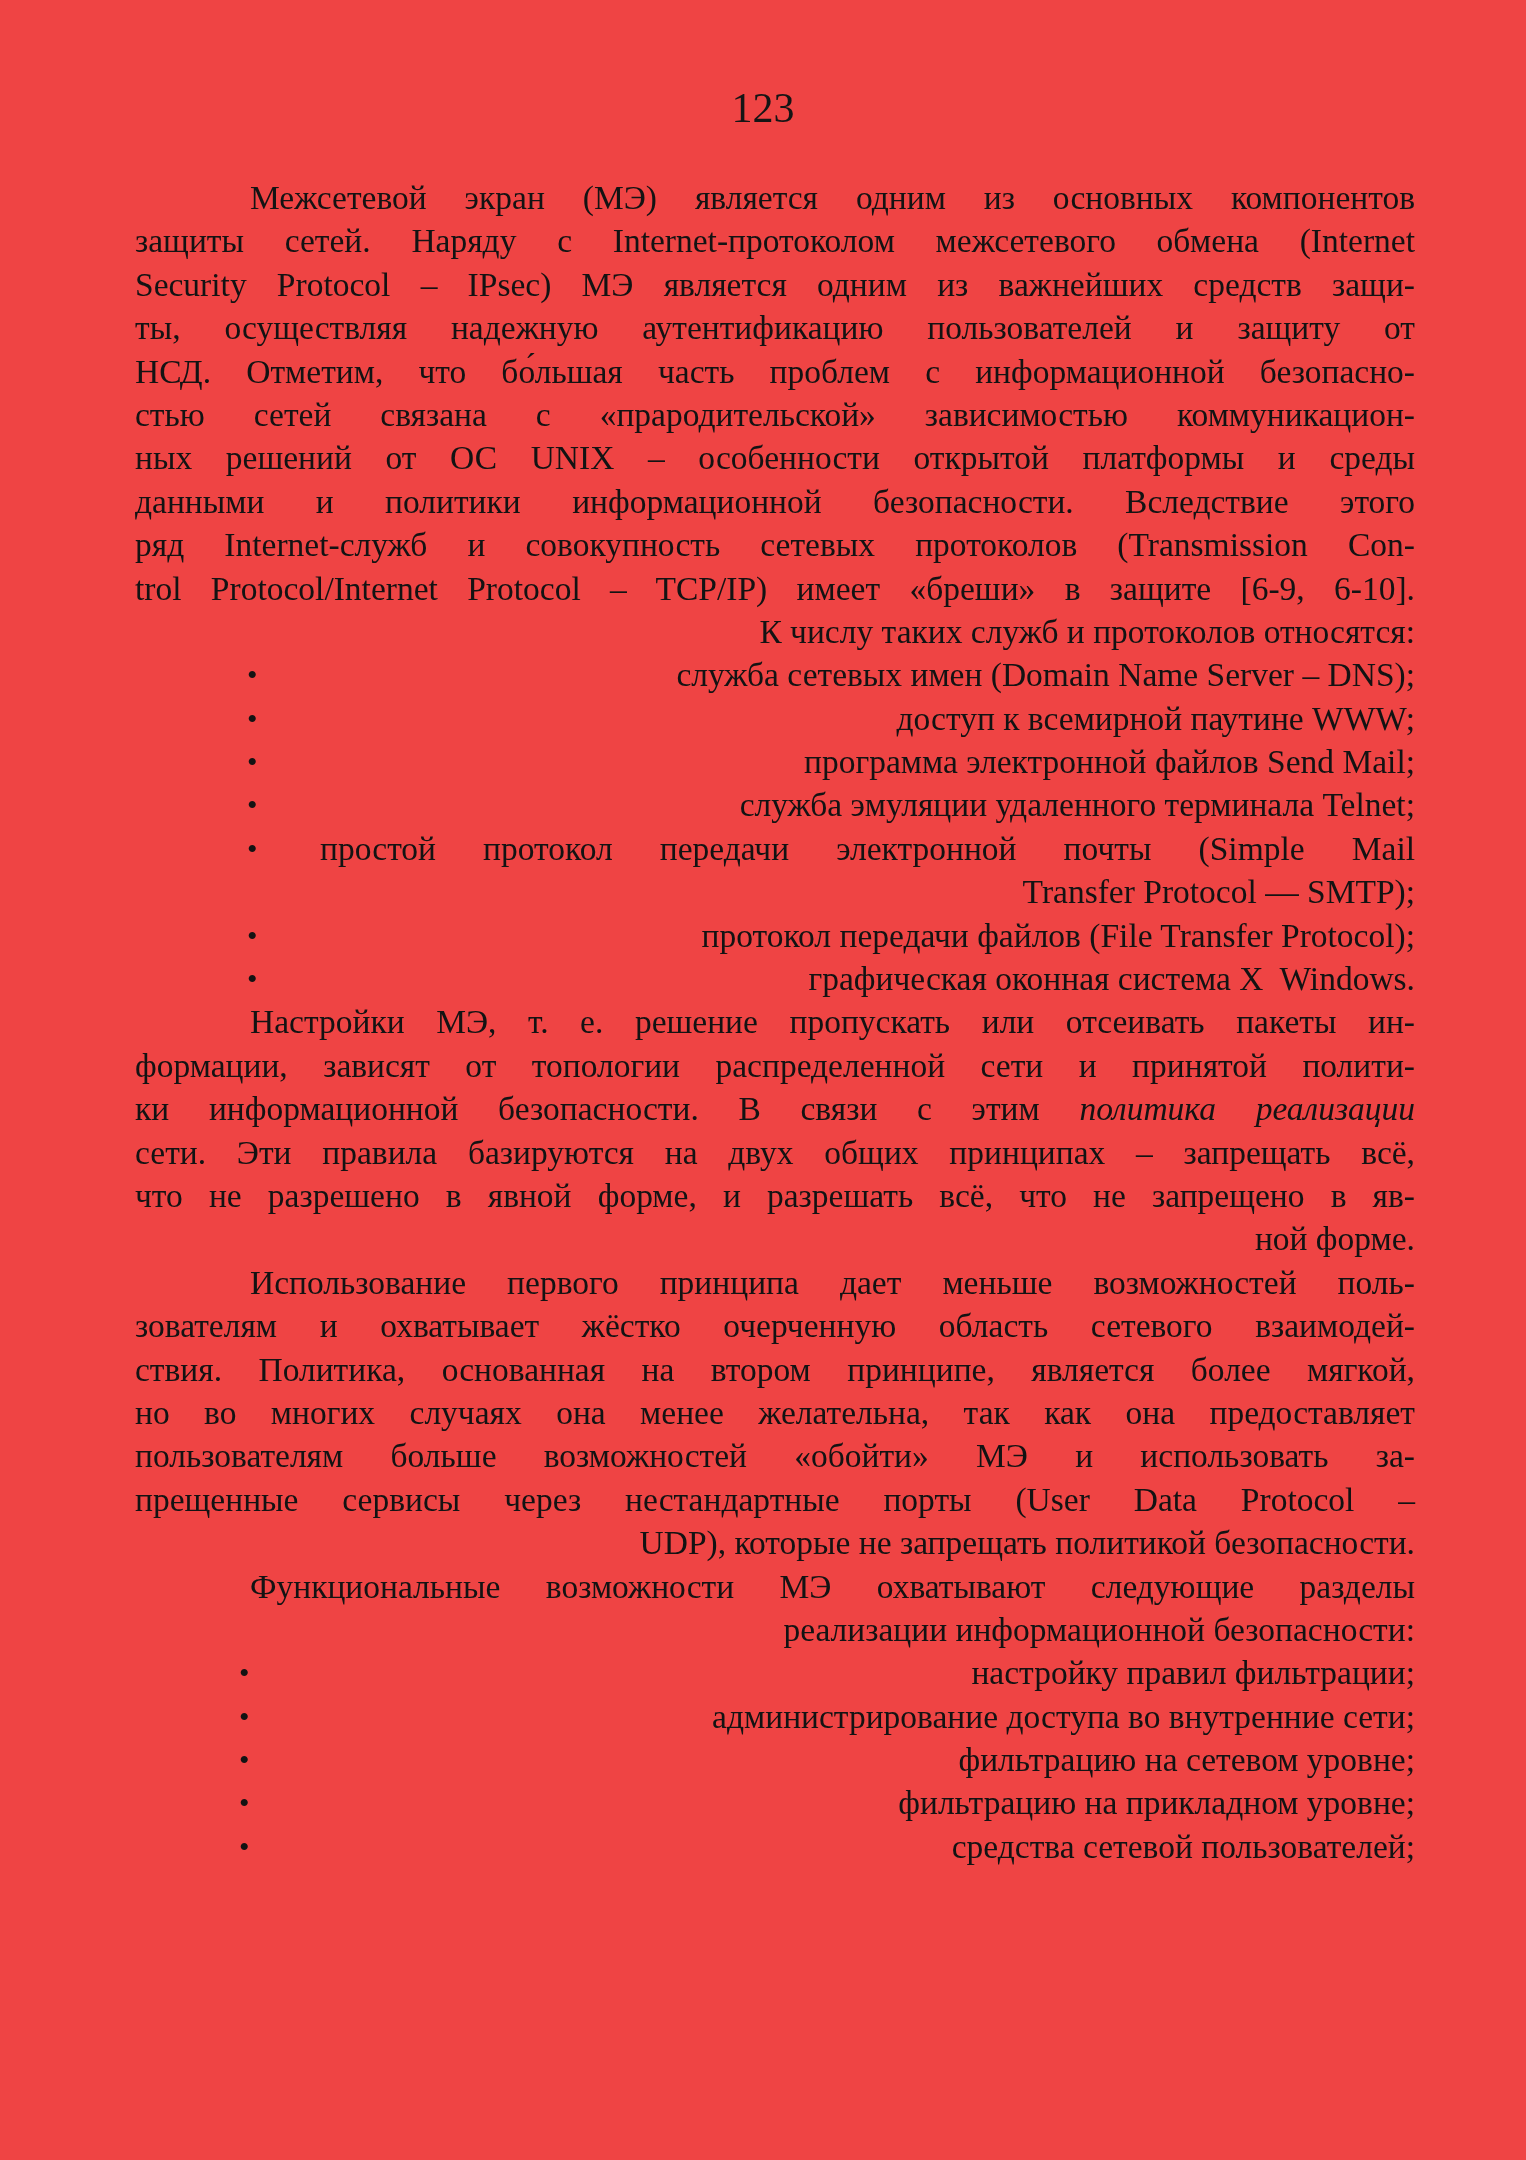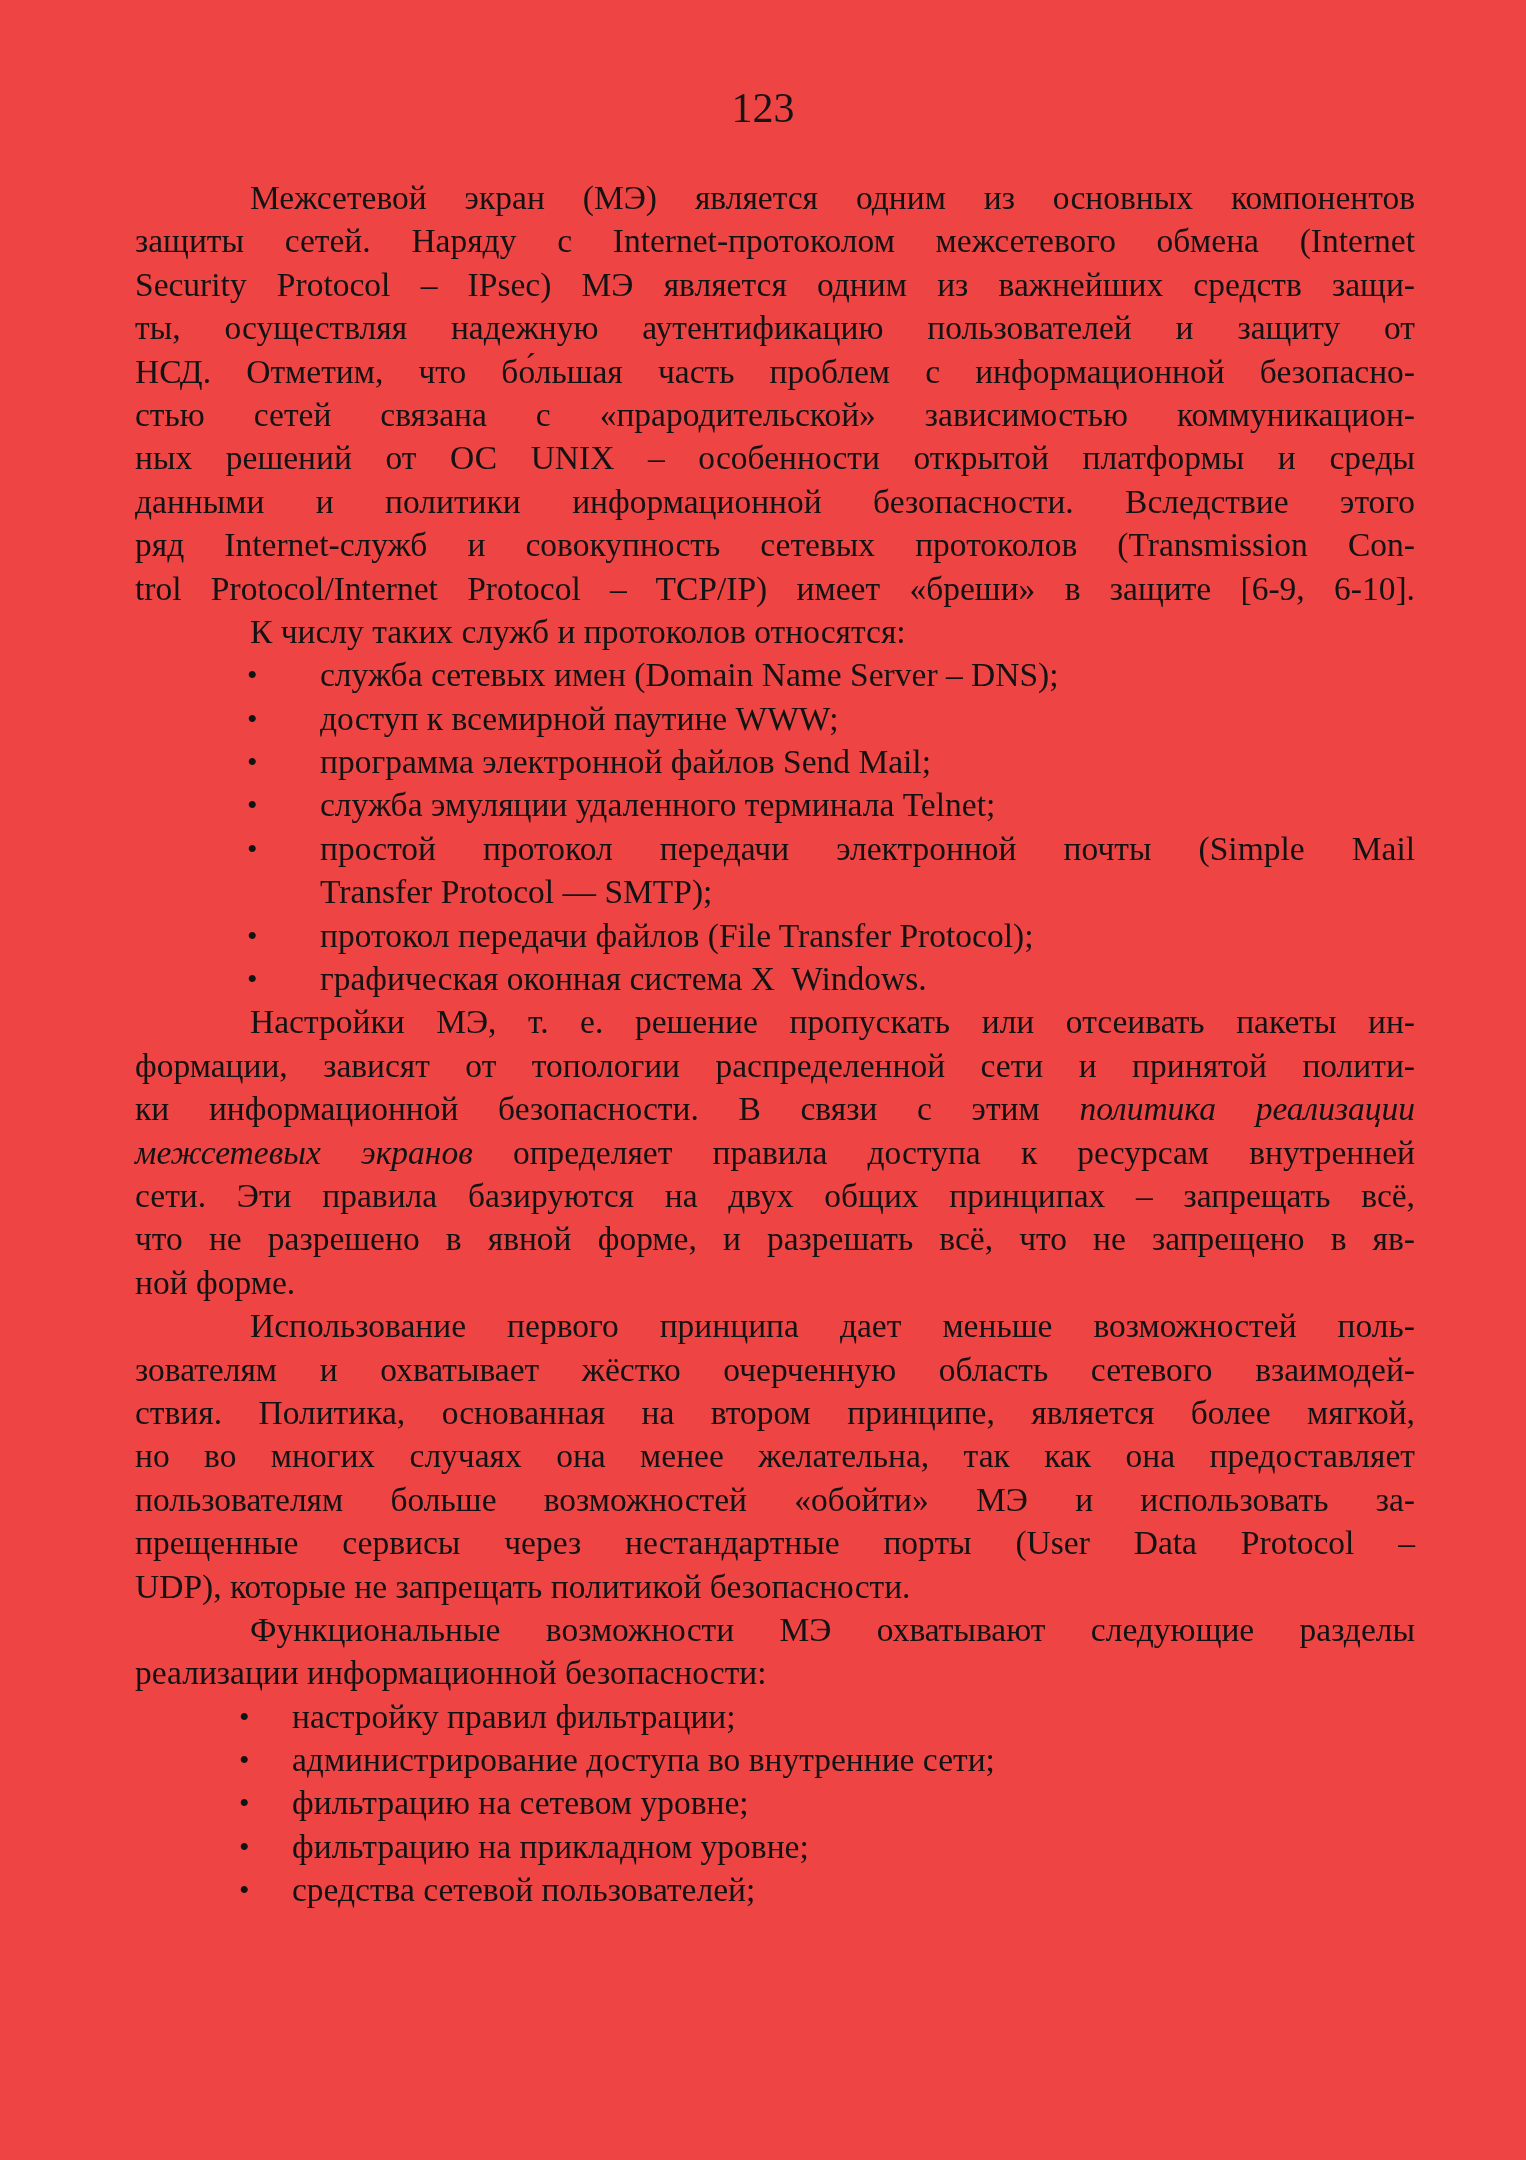--- a/index.html
+++ b/index.html
@@ -37,21 +37,21 @@
     color: #131313;
   }
   .line {
     position: relative;
     height: 43.4px;
     overflow: visible;
     white-space: normal;
   }
   .line .txt {
     display: block;
-    text-align: left;
+    text-align: right;
     white-space: pre-wrap;
   }
   .line.j .txt {
     text-align: justify;
     text-align-last: justify;
     text-justify: inter-word;
   }
   .line.para-first { padding-left: 115px; }
   .line.bullet-1, .line.bullet-1-cont { padding-left: 185px; }
   .line.bullet-2 { padding-left: 157px; }
@@ -140,23 +140,20 @@
       <div class="line para-first j">
         <span class="txt"><span>Настройки МЭ, т. е. решение пропускать или отсеивать пакеты ин-</span></span>
       </div>
       <div class="line body j">
         <span class="txt"><span>формации, зависят от топологии распределенной сети и принятой полити-</span></span>
       </div>
       <div class="line body j">
         <span class="txt"><span>ки информационной безопасности. В связи с этим </span><span class="it">политика реализации</span></span>
       </div>
       <div class="line body j">
-        <span class="txt"><span class="it">межсетевых экранов</span><span> определяет правила доступа к ресурсам внутренней</span></span>
-      </div>
-      <div class="line body j">
         <span class="txt"><span>сети. Эти правила базируются на двух общих принципах – запрещать всё,</span></span>
       </div>
       <div class="line body j">
         <span class="txt"><span>что не разрешено в явной форме, и разрешать всё, что не запрещено в яв-</span></span>
       </div>
       <div class="line body">
         <span class="txt"><span>ной форме.</span></span>
       </div>
       <div class="line para-first j">
         <span class="txt"><span>Использование первого принципа дает меньше возможностей поль-</span></span>

